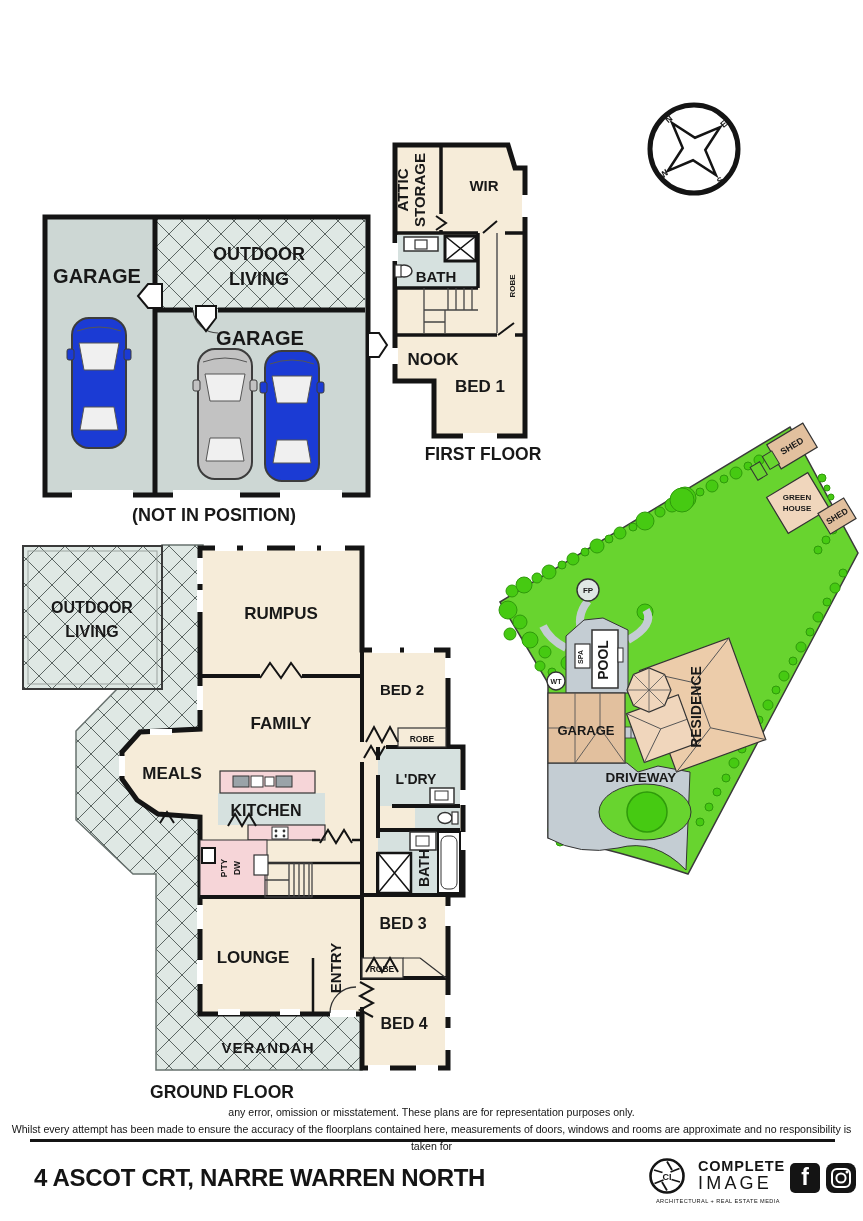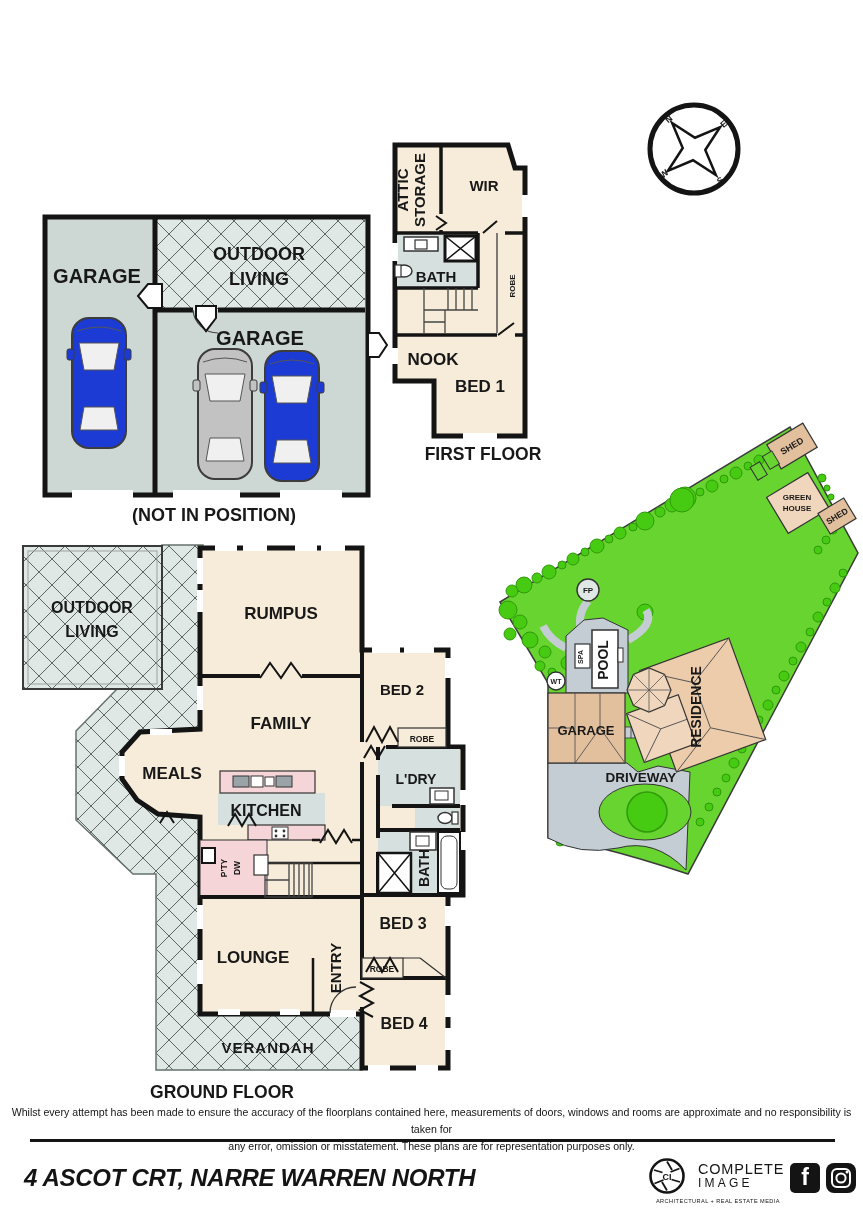--- a/index.html
+++ b/index.html
@@ -3,27 +3,27 @@
 <meta charset="utf-8">
 <style>
   html,body{margin:0;padding:0;background:#ffffff;}
   #page{position:relative;width:863px;height:1221px;background:#ffffff;overflow:hidden;
         font-family:"Liberation Sans",sans-serif;}
   svg text{font-family:"Liberation Sans",sans-serif;}
   .lbl{font-weight:700;fill:#181818;}
   .disclaimer{position:absolute;top:1104px;left:0;width:863px;text-align:center;
       font-size:10.6px;line-height:1.6;color:#141414;}
   .divider{position:absolute;left:30px;top:1139px;width:805px;height:3px;background:#141414;}
-  .address{position:absolute;left:24px;top:1164px;font-size:24px;font-weight:700;
-      color:#141414;letter-spacing:-0.3px;font-style:italic;}
+  .address{position:absolute;left:34px;top:1164px;font-size:24px;font-weight:700;
+      color:#141414;letter-spacing:-0.3px;}
   .logo{position:absolute;left:648px;top:1157px;width:142px;}
   .logo-top{display:flex;align-items:center;gap:12px;}
   .logo-names{display:flex;flex-direction:column;line-height:1.02;color:#141414;}
-  .logo-line1{font-size:14.5px;font-weight:400;letter-spacing:0.8px;}
-  .logo-line2{font-size:12px;font-weight:400;letter-spacing:3.2px;}
+  .logo-line1{font-size:14.5px;font-weight:700;letter-spacing:0.8px;}
+  .logo-line2{font-size:18px;font-weight:400;letter-spacing:3.2px;}
   .logo-tagline{font-size:5.6px;letter-spacing:0.45px;color:#141414;margin-top:3px;
       text-align:center;width:140px;}
   .social{position:absolute;left:790px;top:1163px;display:flex;gap:6px;}
   .fb{width:30px;height:30px;background:#141414;border-radius:5px;color:#fff;
       display:flex;align-items:center;justify-content:center;
       font-size:23px;font-weight:700;line-height:1;padding-bottom:2px;box-sizing:border-box;}
 </style>
 </head>
 <body>
 
@@ -380,22 +380,22 @@
   </g>
   <text class="lbl" x="403" y="929" font-size="16" text-anchor="middle">BED 3</text>
   <text class="lbl" x="382" y="972" font-size="8.5" text-anchor="middle">ROBE</text>
   <text class="lbl" x="404" y="1029" font-size="16" text-anchor="middle">BED 4</text>
   <text class="lbl" x="222" y="1098" font-size="17.5" text-anchor="middle">GROUND FLOOR</text>
 </g>
 </svg>
 
 
 <div class="disclaimer">
+  <div>any error, omission or misstatement. These plans are for representation purposes only.</div>
   <div>Whilst every attempt has been made to ensure the accuracy of the floorplans contained here, measurements of doors, windows and rooms are approximate and no responsibility is taken for</div>
-  <div>any error, omission or misstatement. These plans are for representation purposes only.</div>
 </div>
 <div class="divider"></div>
 <div class="address">4 ASCOT CRT, NARRE WARREN NORTH</div>
 
 <div class="logo">
   <div class="logo-top">
     <svg width="38" height="38" viewBox="0 0 38 38">
       <circle cx="19" cy="19" r="16.5" fill="none" stroke="#141414" stroke-width="2.6"></circle>
       <g stroke="#141414" stroke-width="1.8">
         <path d="M19,4.5 L24,13"></path>

